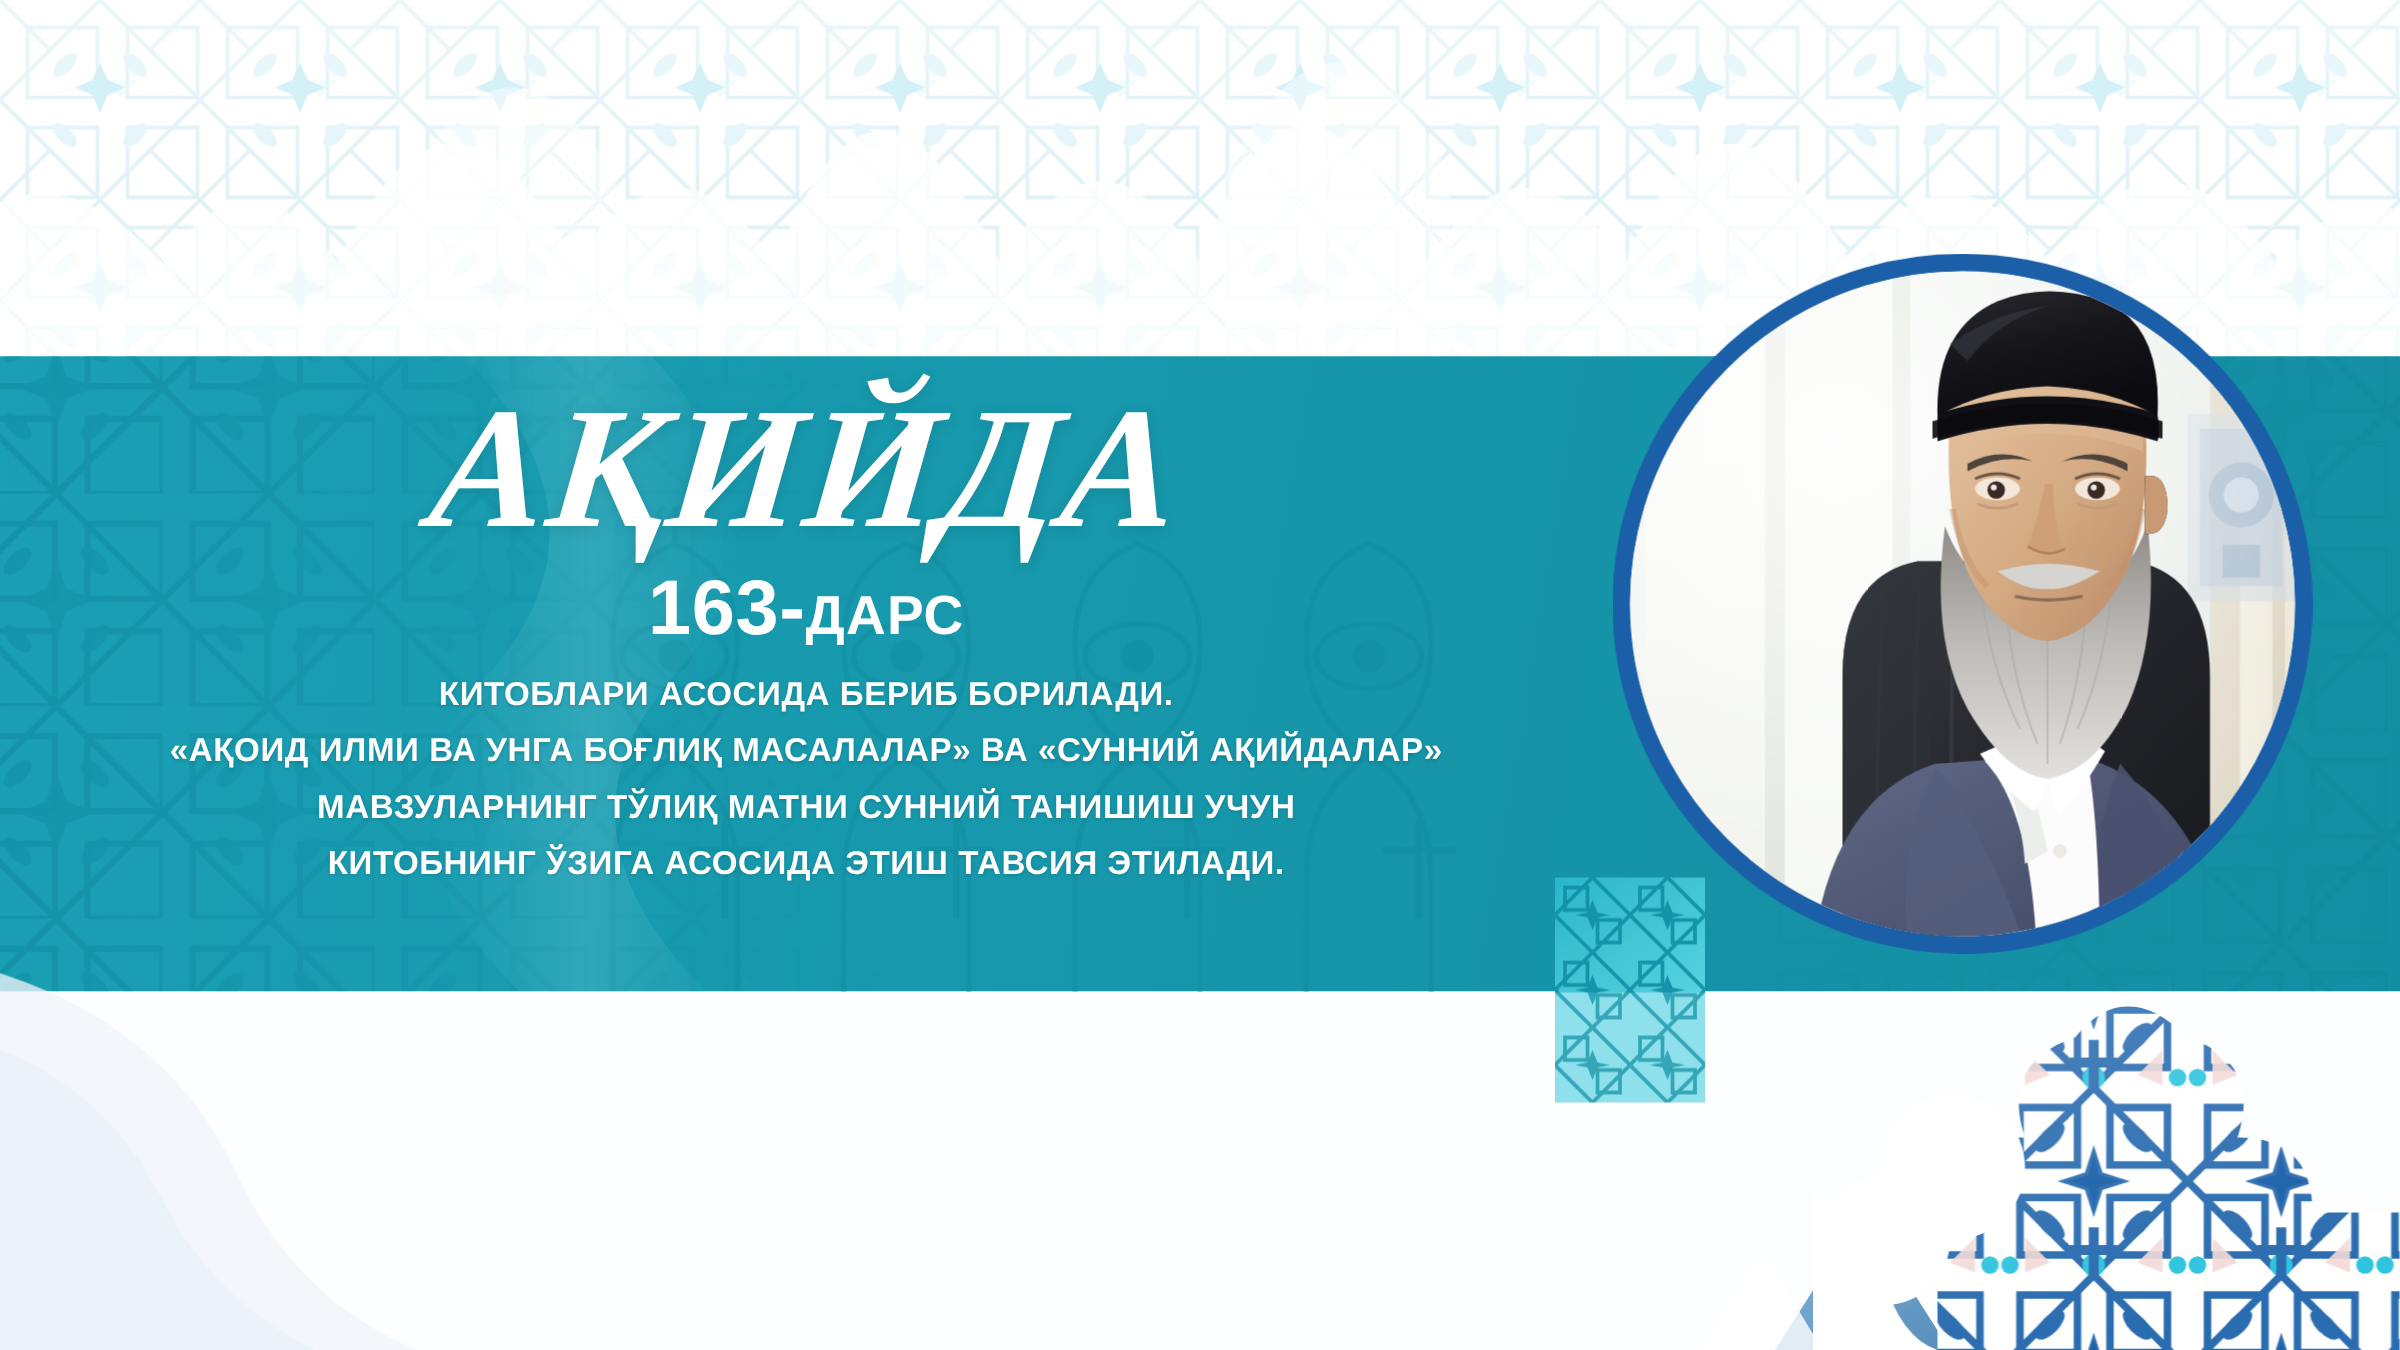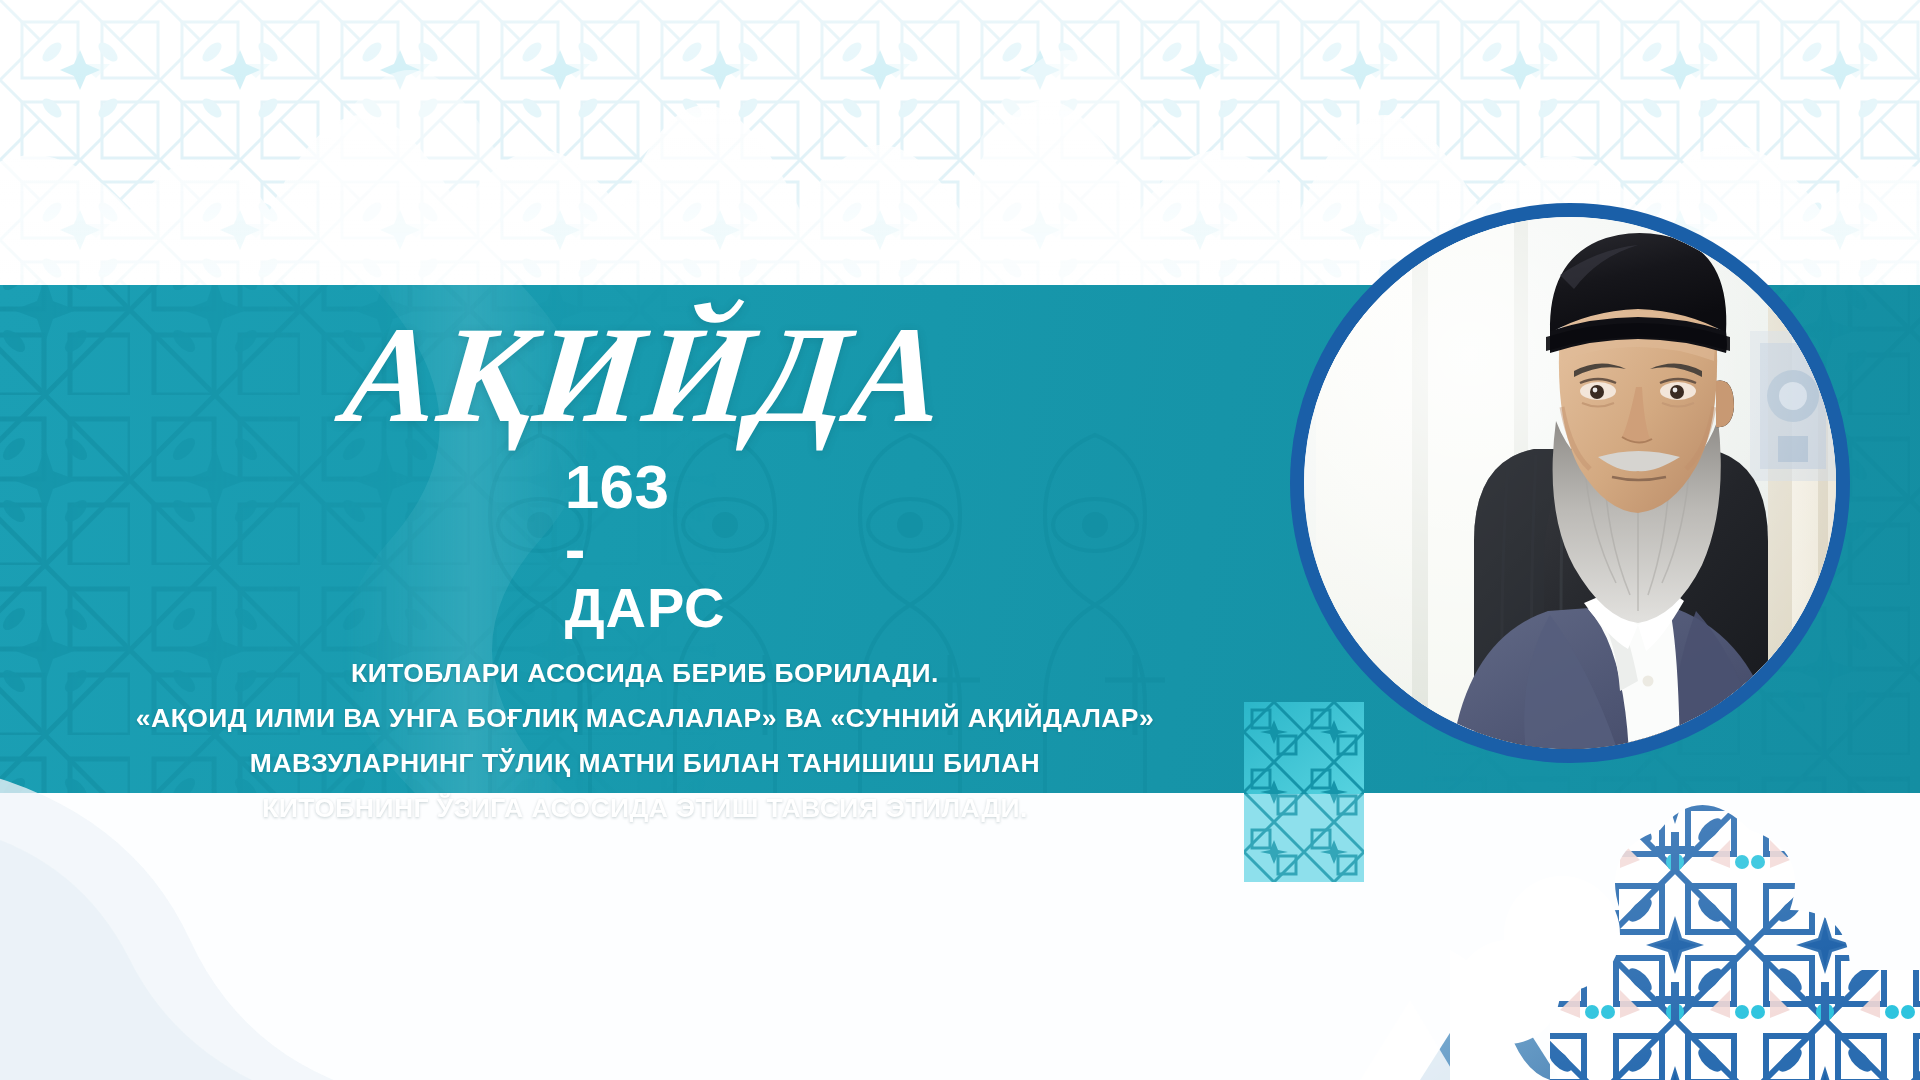--- a/index.html
+++ b/index.html
@@ -42,25 +42,25 @@
     font-family:"Liberation Serif", serif;
     font-style:italic; font-weight:700;
     font-size:138px; line-height:1.02;
     letter-spacing:2px; color:#ffffff;
     text-shadow:0 2px 10px rgba(0,60,70,.18);
     transform:skewX(-6deg);
     margin-top:4px;
   }
   #lesson{
     margin-top:10px; color:#ffffff; font-weight:700;
-    letter-spacing:.5px; display:flex; align-items:baseline;flex-direction:column;
+    letter-spacing:.5px; display:flex; align-items:baseline;
   }
   #lesson .num{ font-size:62px; line-height:1; }
   #lesson .dash{ font-size:62px; line-height:1; }
-  #lesson .word{ font-size:56px; line-height:1; letter-spacing:1px; }
+  #lesson .word{ font-size:44px; line-height:1; letter-spacing:1px; }
 
   #lines{ margin-top:22px; width:100%; display:flex; flex-direction:column;
           align-items:center; gap:14px; }
   #lines .ln{
     color:#ffffff; font-weight:700; font-size:26.5px;
     letter-spacing:.45px; white-space:nowrap; text-align:center;
     text-shadow:0 1px 3px rgba(0,50,60,.22);
   }
 
   
@@ -246,21 +246,21 @@
 
     <div id="lesson">
       <span class="num">163</span>
       <span class="dash">-</span>
       <span class="word">ДАРС</span>
     </div>
 
     <div id="lines">
       <div class="ln">КИТОБЛАРИ АСОСИДА БЕРИБ БОРИЛАДИ.</div>
       <div class="ln">«АҚОИД ИЛМИ ВА УНГА БОҒЛИҚ МАСАЛАЛАР» ВА «СУННИЙ АҚИЙДАЛАР»</div>
-      <div class="ln">МАВЗУЛАРНИНГ ТЎЛИҚ МАТНИ БИЛАН ТАНИШИШ БИЛАН</div>
+      <div class="ln">МАВЗУЛАРНИНГ ТЎЛИҚ МАТНИ СУННИЙ ТАНИШИШ УЧУН</div>
       <div class="ln">КИТОБНИНГ ЎЗИГА АСОСИДА ЭТИШ ТАВСИЯ ЭТИЛАДИ.</div>
     </div>
   </div>
 
   
   <div id="portrait-wrap">
     <div id="portrait-ring">
       <div id="portrait-clip">
         <svg id="portrait-svg" viewBox="0 0 572 572">
           <defs>

